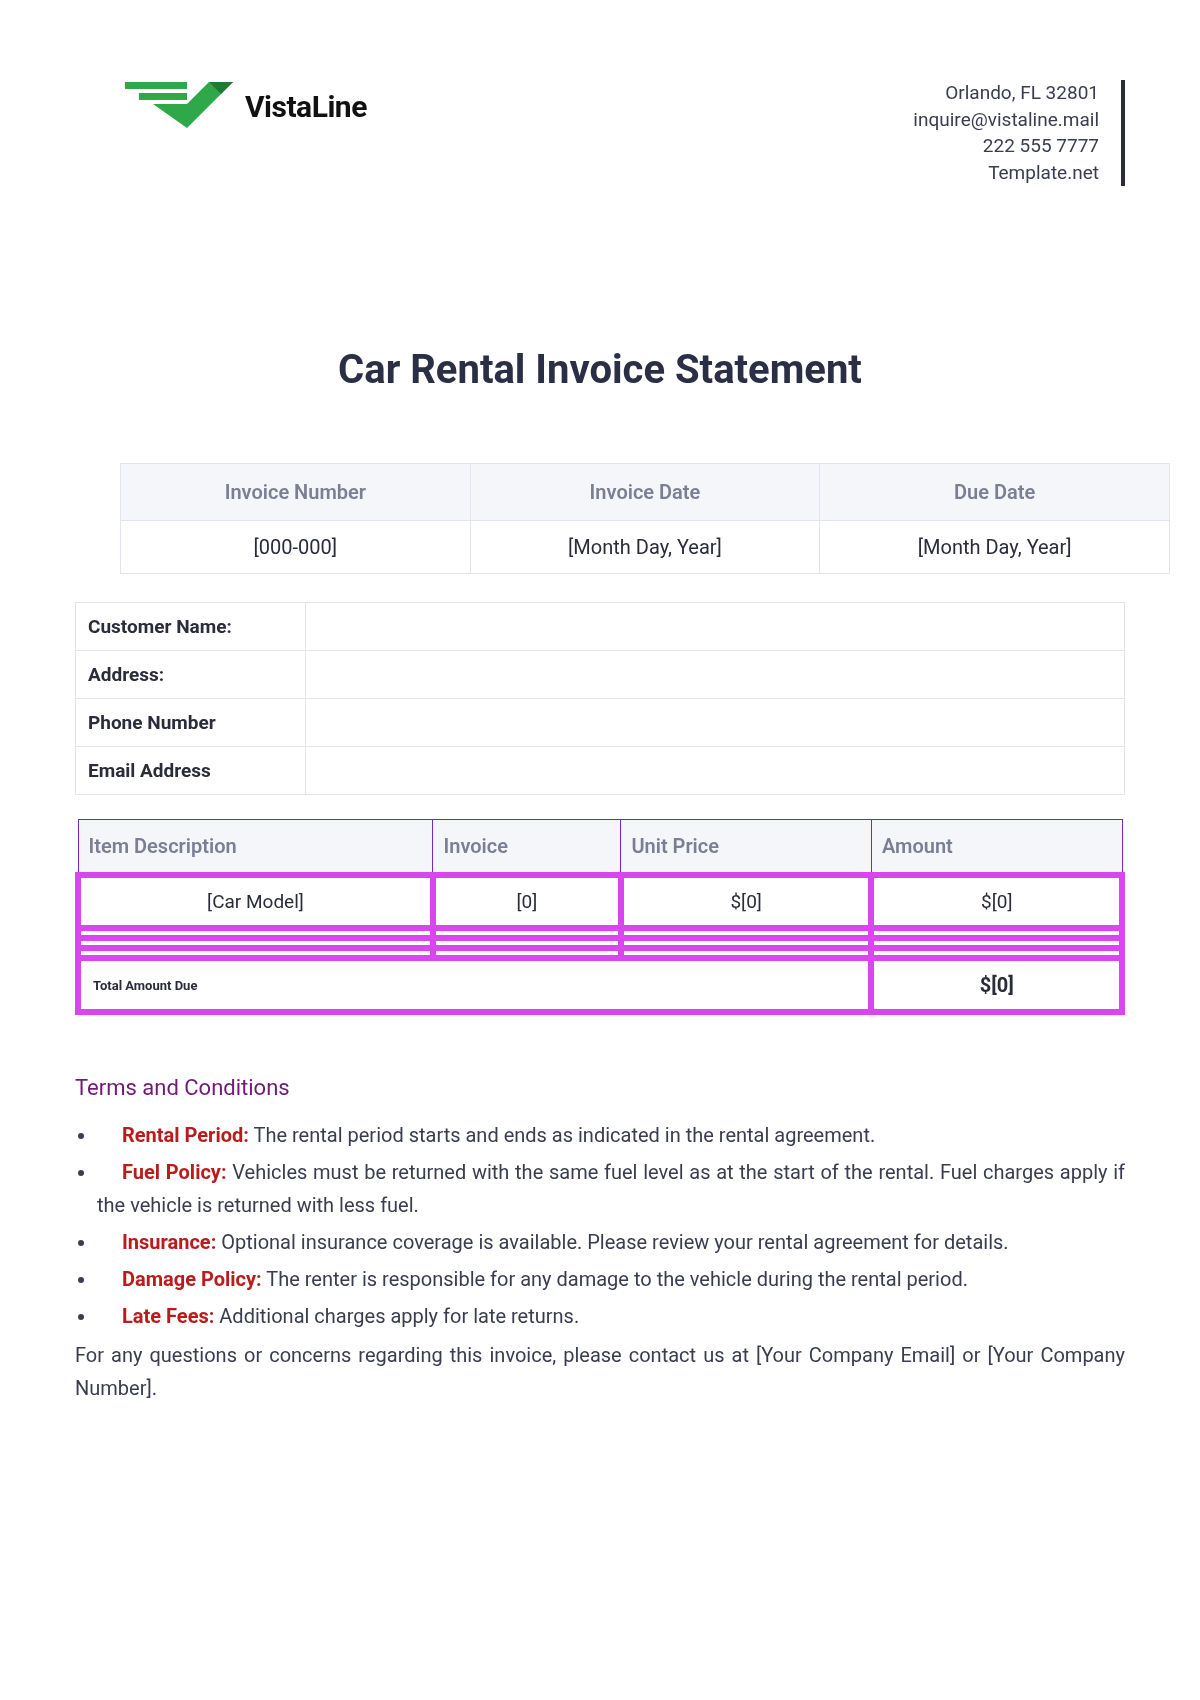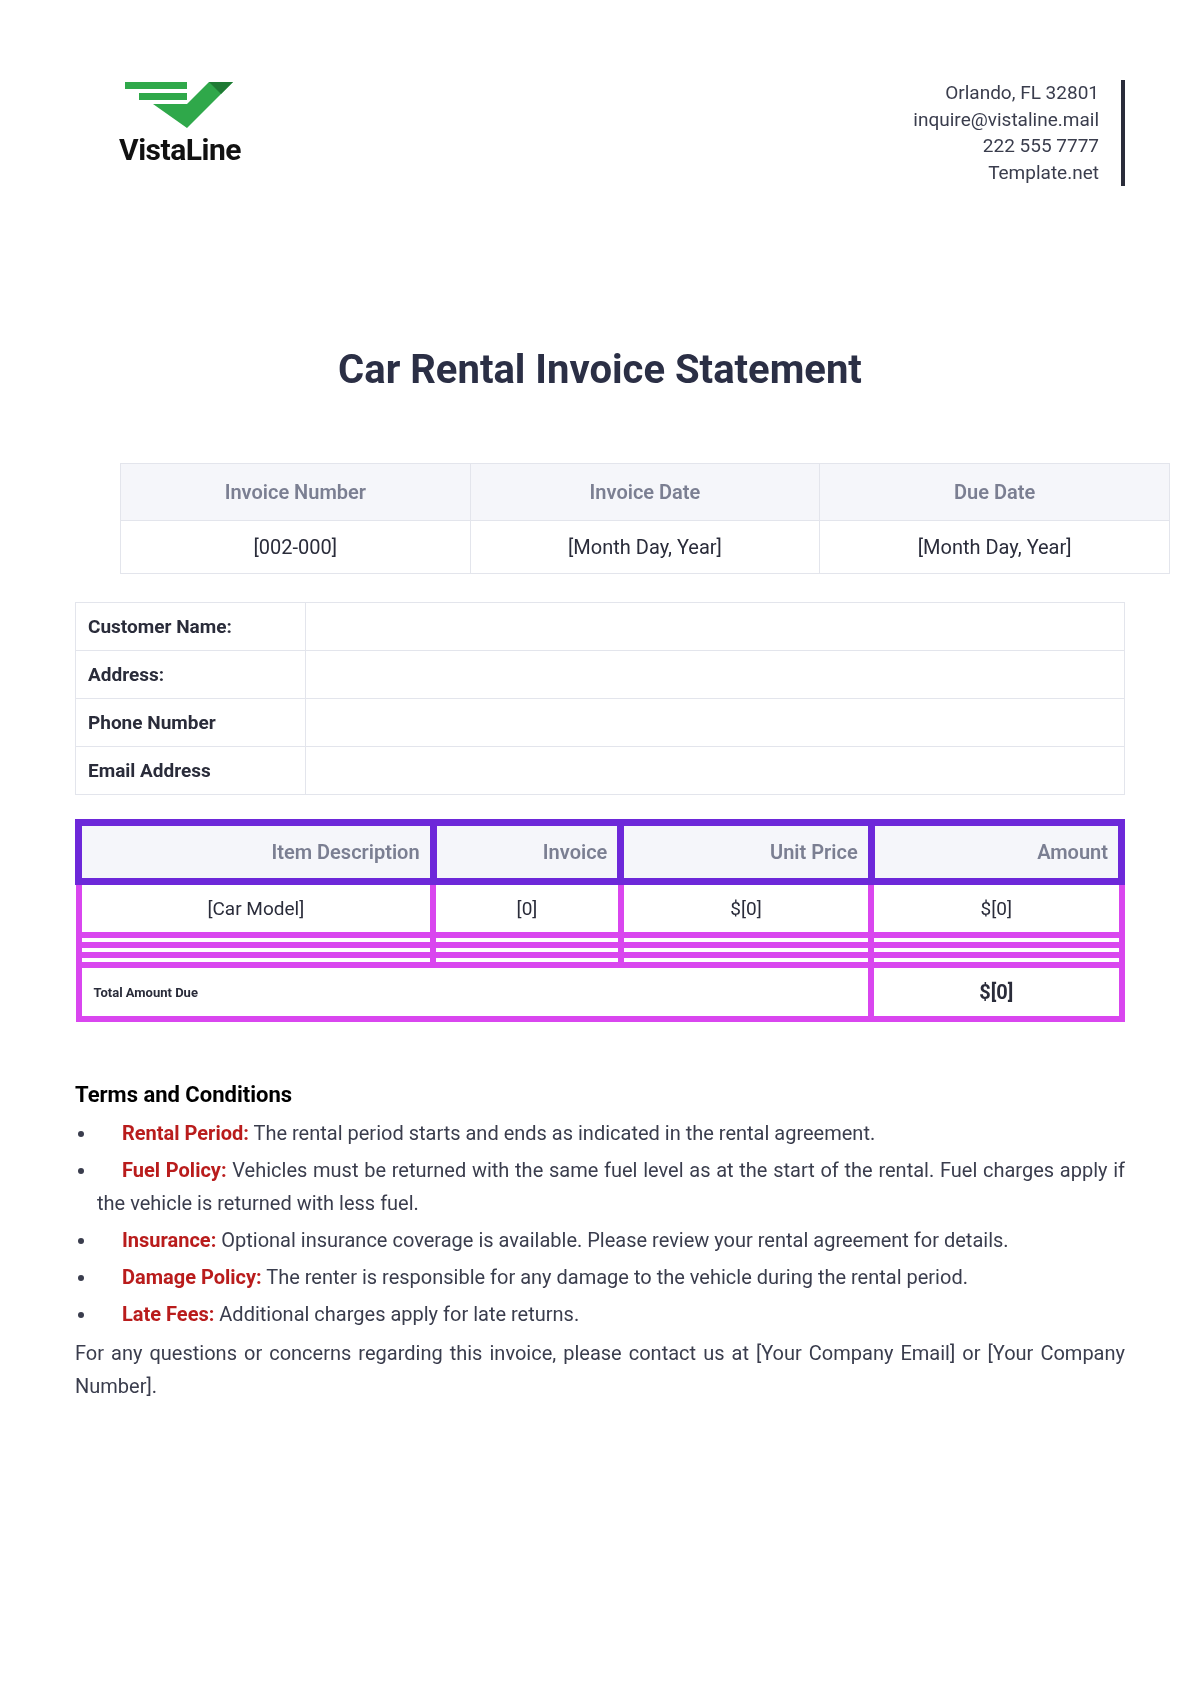--- a/index.html
+++ b/index.html
@@ -15,21 +15,20 @@
     padding: 80px 75px 0 75px;
   }
   .header {
     display: flex;
     justify-content: space-between;
     align-items: flex-start;
     margin-bottom: 160px;
   }
   .logo-block {
     display: flex;
-    flex-direction: column;
     align-items: center;
     margin-left: 40px;
   }
   .logo-svg { width: 130px; height: 50px; }
   .logo-text {
     font-size: 30px;
     font-weight: 700;
     color: #111;
     margin-top: 2px;
     letter-spacing: -0.5px;
@@ -94,45 +93,45 @@
     width: 230px;
     color: #2a2c3a;
   }
   .items-table { margin-bottom: 60px; table-layout: fixed; }
   .items-table th {
     background: #f5f6fa;
     color: #7b7f92;
     font-weight: 600;
     font-size: 20px;
     padding: 14px 10px;
-    border: 7px solid #6d28d9;
-    text-align: right;
+    border: 1px solid #6d28d9;
+    text-align: left;
   }
   .items-table td {
     border: 6px solid #d946ef;
     text-align: center;
     font-size: 19px;
     padding: 12px 10px;
   }
   .items-table tr.thin td { padding: 2px; height: 10px; }
   .items-table td.total-label {
     text-align: left;
     font-weight: 700;
     padding-left: 12px;
     font-size: 13px;
   }
   .items-table td.total-val {
     font-weight: 700;
     font-size: 20px;
   }
   .terms-title {
     font-size: 22px;
-    font-weight: 700;
-    color: #000000;
-    margin-bottom: 10px;
+    font-weight: 400;
+    color: #701a75;
+    margin-bottom: 19px;
   }
   .terms {
     list-style: disc;
     padding-left: 22px;
     font-size: 20px;
     line-height: 1.65;
     color: #3a3d4d;
     text-align: justify;
   }
   .terms li { margin-bottom: 4px; }
@@ -181,21 +180,21 @@
         <col style="width:33.3%">
         <col style="width:33.3%">
     </colgroup>
       <tbody>
         <tr>
       <th>Invoice Number</th>
       <th>Invoice Date</th>
       <th>Due Date</th>
     </tr>
     <tr>
-      <td>[002-000]</td>
+      <td>[000-000]</td>
       <td>[Month Day, Year]</td>
       <td>[Month Day, Year]</td>
     </tr>
   </tbody>
     </table>
 
   <table class="bill-table">
     <tbody>
         <tr>
       <td class="label">Customer Name:</td>

